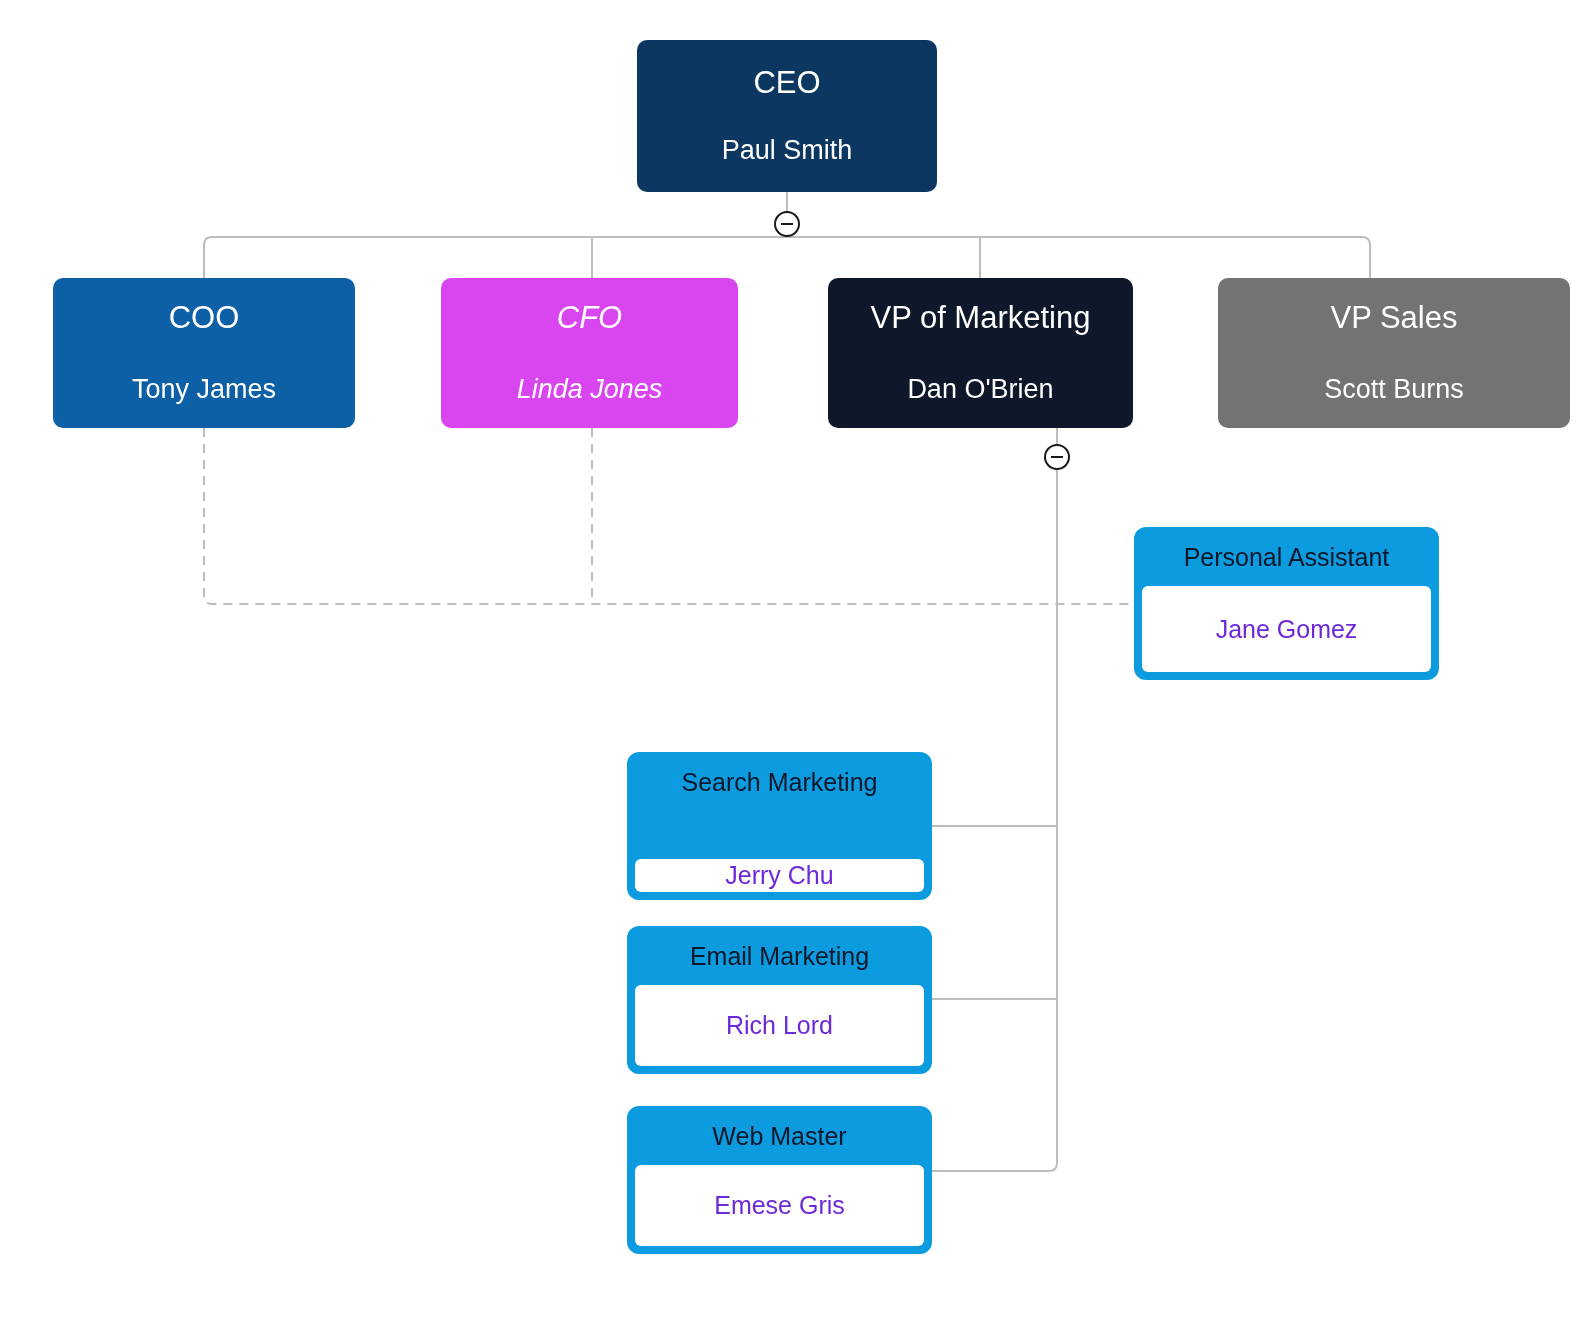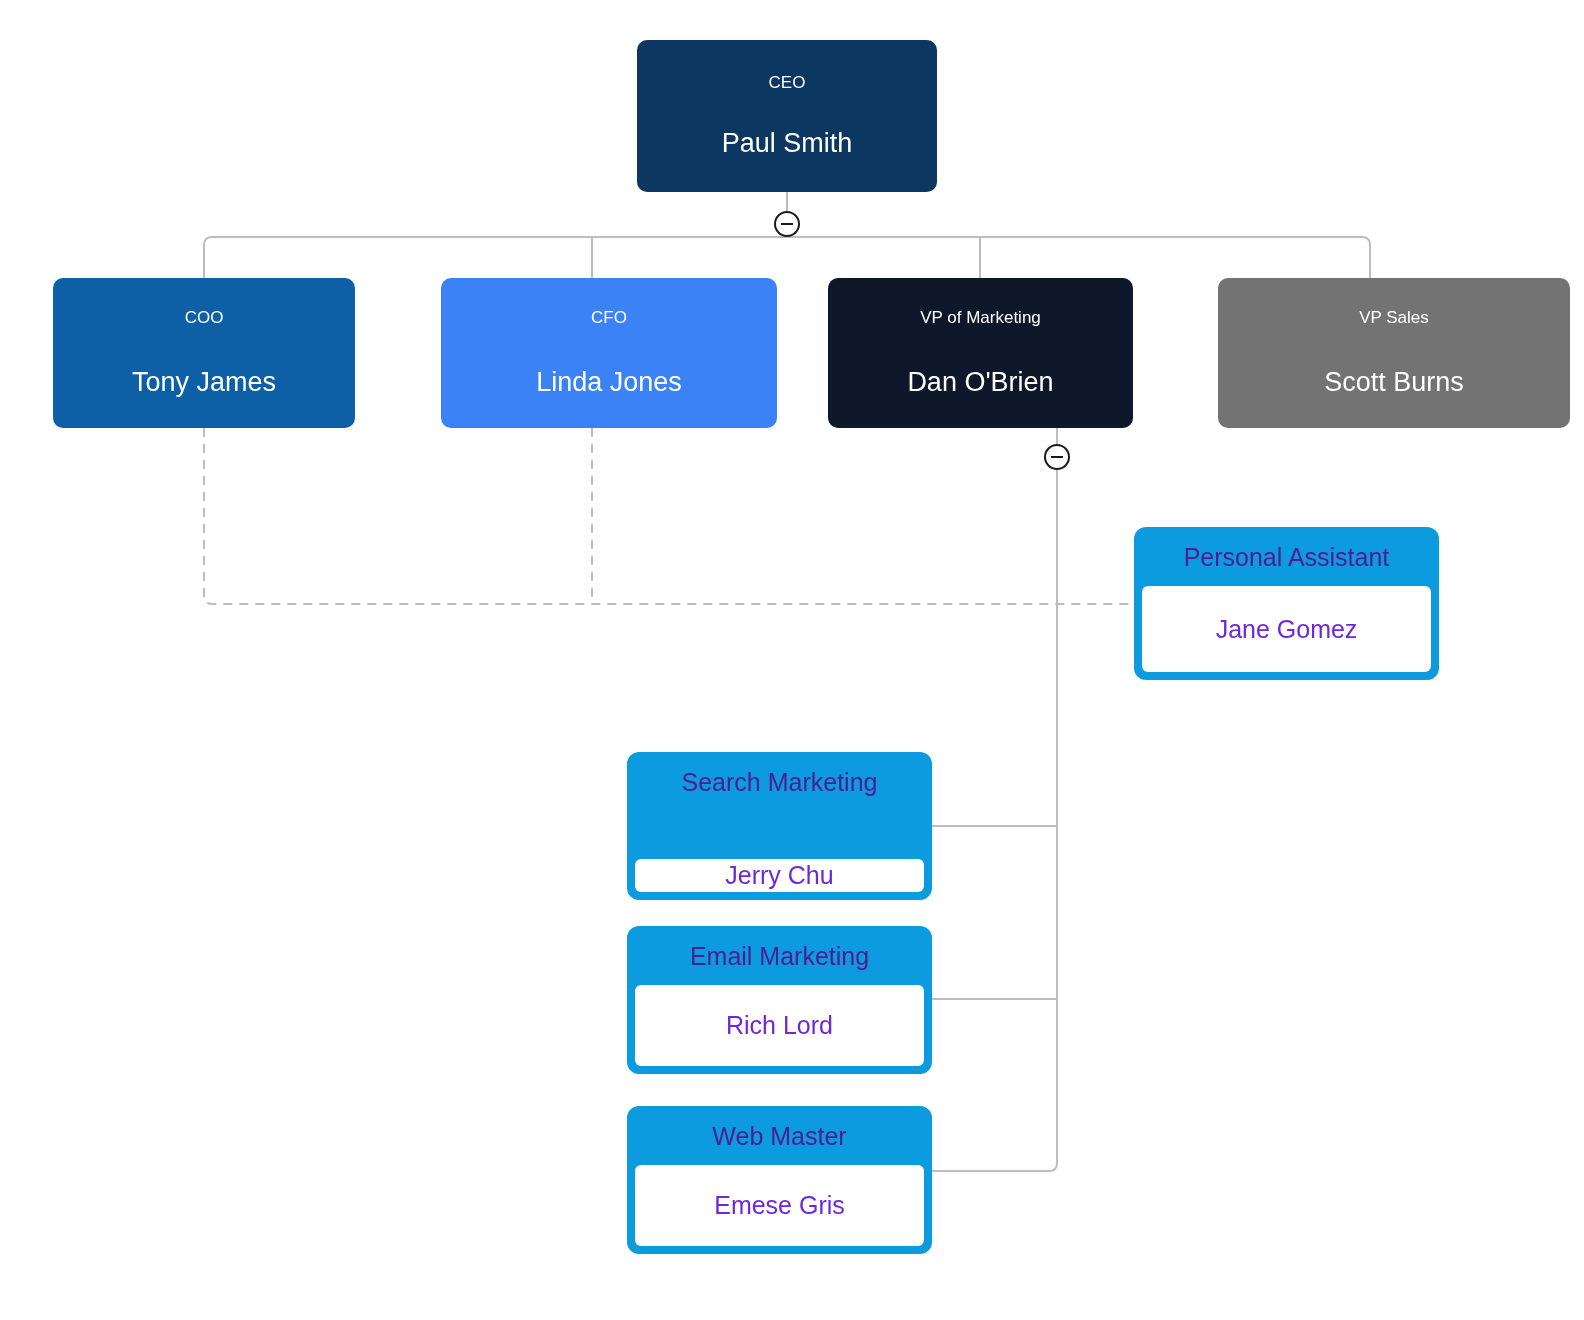--- a/index.html
+++ b/index.html
@@ -30,21 +30,21 @@
     box-sizing: border-box;
     border-radius: 10px;
     display: flex;
     flex-direction: column;
     align-items: center;
     justify-content: center;
     color: #ffffff;
     text-align: center;
   }
   .node .node-title {
-    font-size: 17px;
+    font-size: 31px;
     line-height: 1.1;
     font-weight: 400;
     color: #ffffff;
     text-align: right;
   }
   .node .node-name {
     font-size: 27px;
     line-height: 1.1;
     font-weight: 400;
     color: #ffffff;
@@ -56,21 +56,21 @@
   .card {
     position: absolute;
     box-sizing: border-box;
     border-radius: 12px;
     background: #0C9BDE;
     padding: 0 8px 8px 8px;
     display: flex;
     flex-direction: column;
   }
   .card .card-title {
-    color: #4c1d95;
+    color: #0f172a;
     font-size: 25px;
     line-height: 1;
     text-align: center;
     padding: 18px 4px 16px 4px;
     white-space: nowrap;
   }
   .card .card-body {
     background: #ffffff;
     border-radius: 6px;
     flex: 1 1 auto;
@@ -132,21 +132,21 @@
   <div class="node root" style="left:637px; top:40px; width:300px; height:152px; background:#0B3761;">
     <div class="node-title">CEO</div>
     <div class="node-name">Paul Smith</div>
   </div>
 
   <div class="node exec" style="left:53px; top:278px; width:302px; height:150px; background:#0D5FA6;">
     <div class="node-title">COO</div>
     <div class="node-name">Tony James</div>
   </div>
 
-  <div class="node exec" style="left:441px; top:278px; width:336px; height:150px; background:#3b82f6;">
+  <div class="node exec" style="left:441px; top:278px; width:297px; height:150px; background:#d946ef;font-style:italic;">
     <div class="node-title">CFO</div>
     <div class="node-name">Linda Jones</div>
   </div>
 
   <div class="node exec" style="left:828px; top:278px; width:305px; height:150px; background:#0f172a;">
     <div class="node-title">VP of Marketing</div>
     <div class="node-name">Dan O'Brien</div>
   </div>
 
   <div class="node exec" style="left:1218px; top:278px; width:352px; height:150px; background:#737373;">

